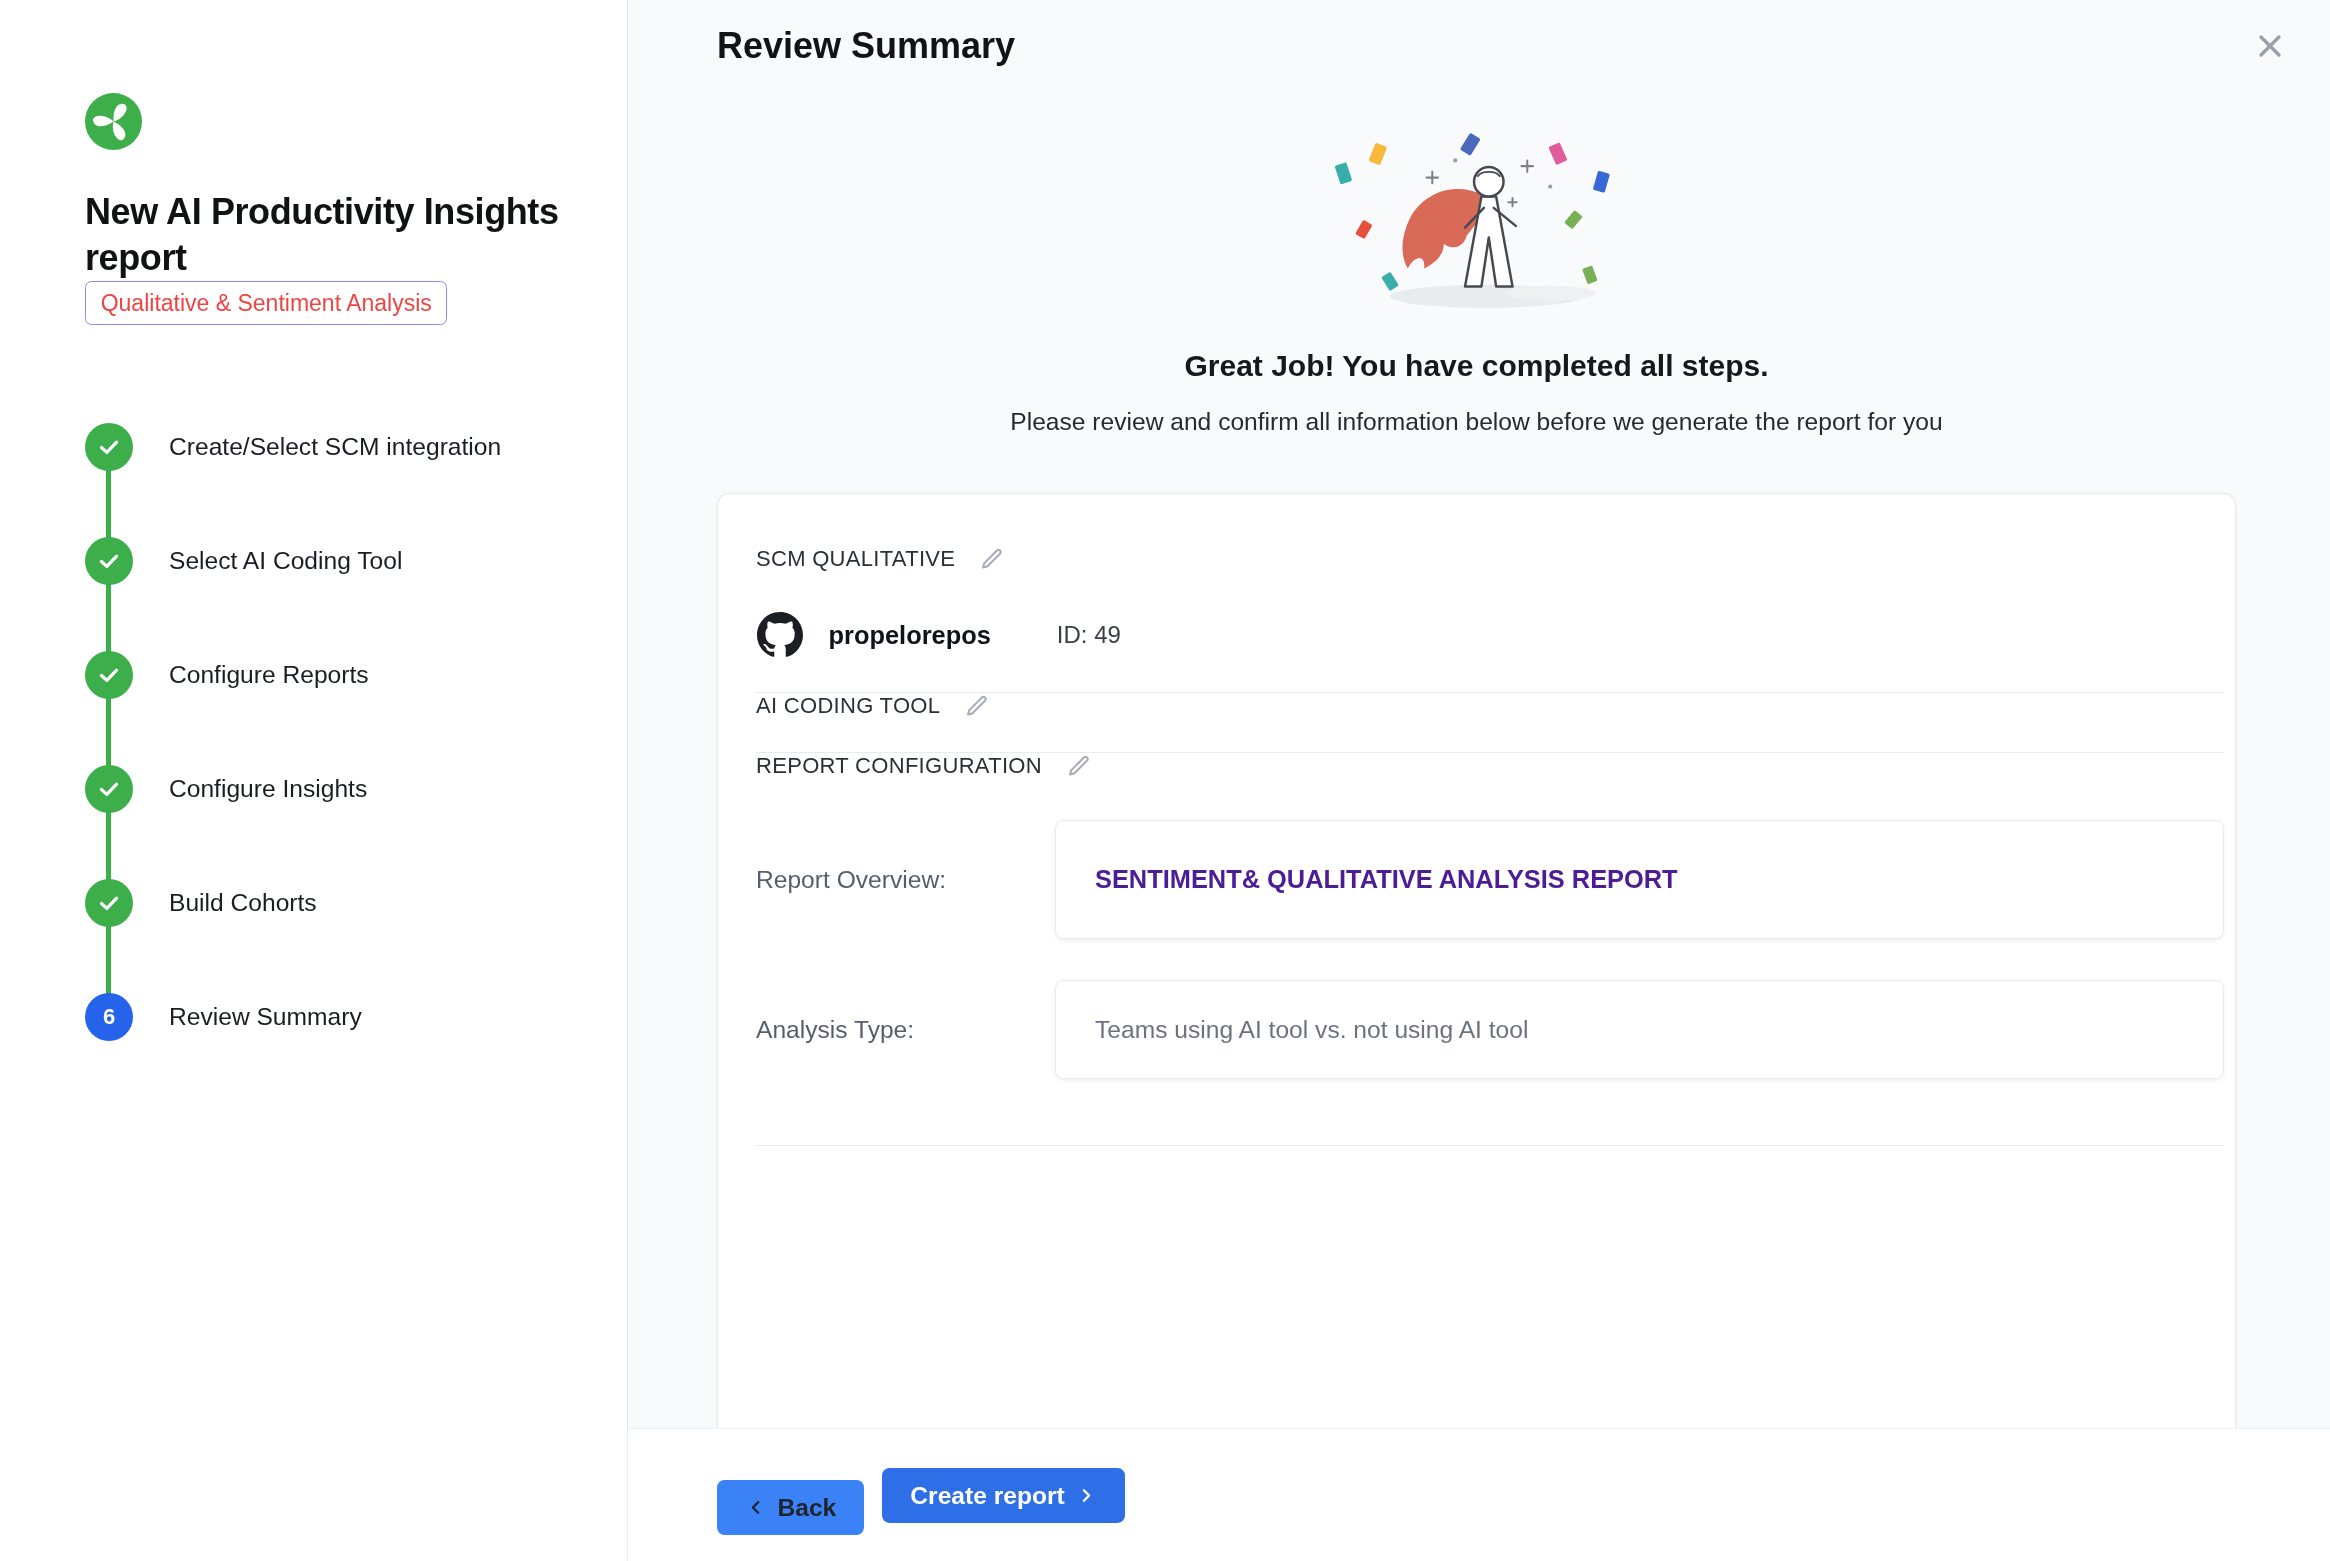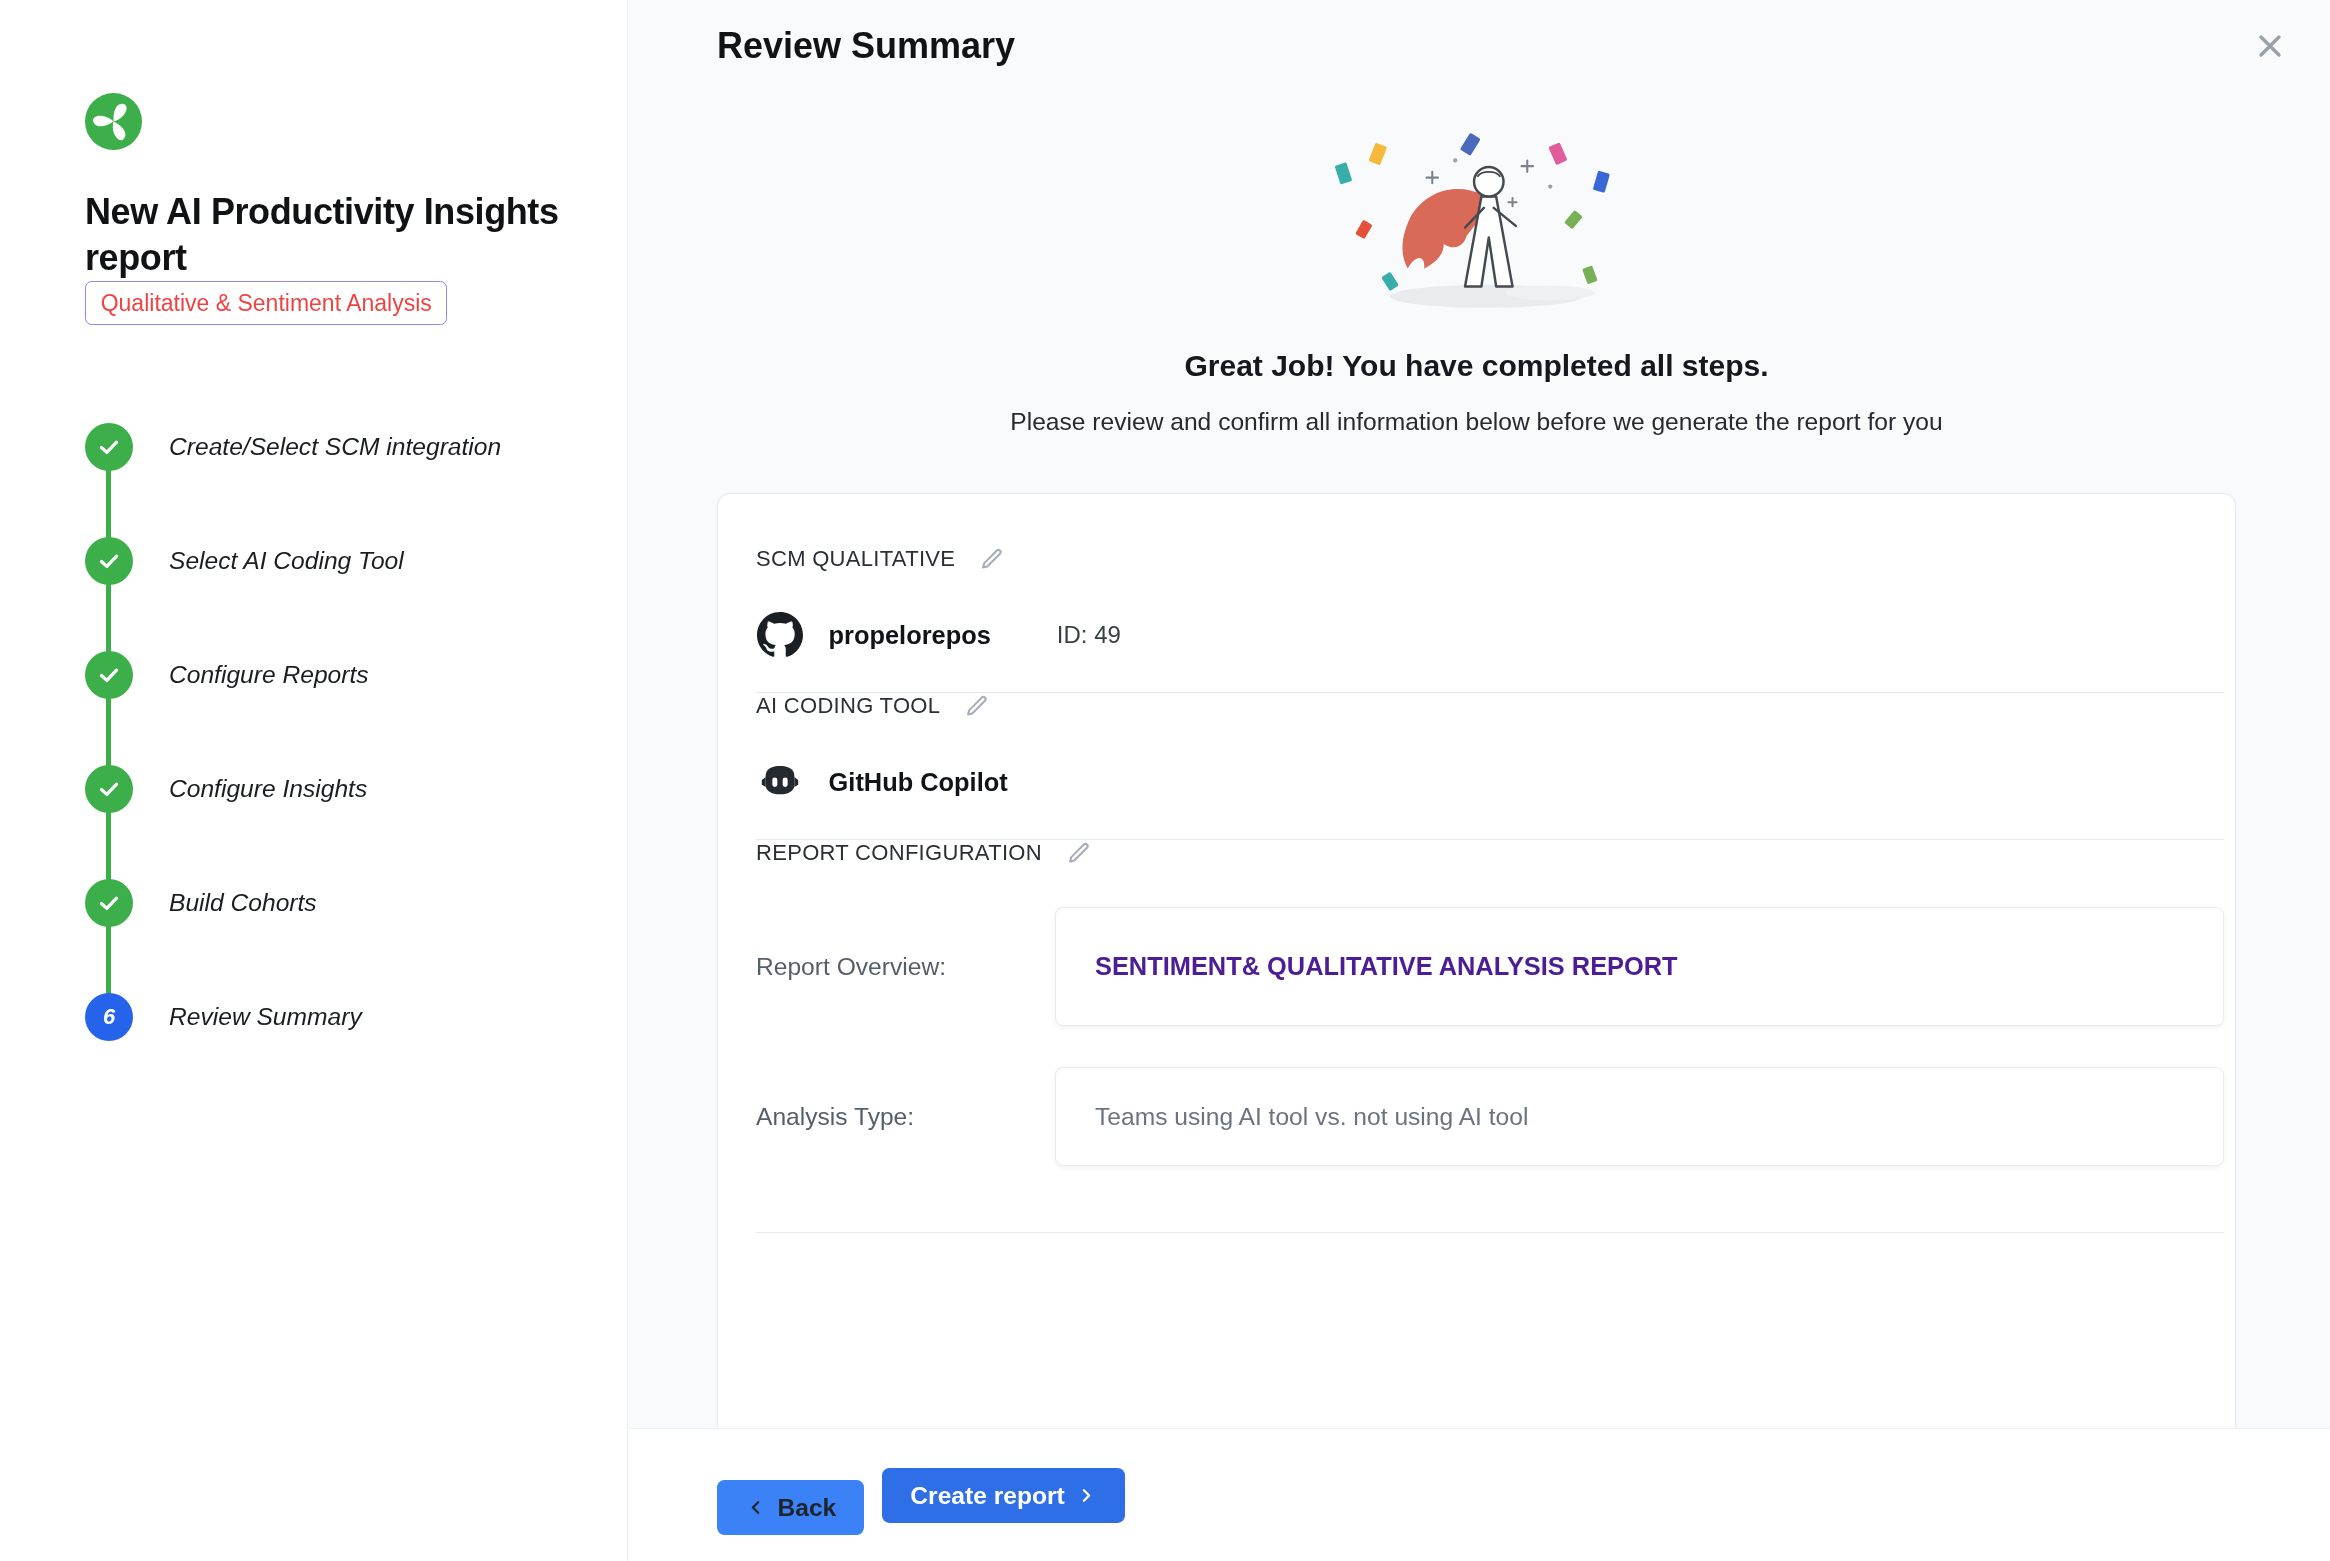--- a/index.html
+++ b/index.html
@@ -9,21 +9,21 @@
 
   
   .sidebar { position:absolute; left:0; top:0; bottom:0; width:628px; background:#fff;
              border-right:1.6px solid #e7eaee; padding:93px 49px 0 85px; z-index:6; }
   .logo { width:57px; height:57px; }
   .sb-title { margin-top:36px; font-size:36px; line-height:1.28; font-weight:700; color:#101214; letter-spacing:-0.4px; }
   .badge { display:inline-block; padding:7.4px 14.7px; font-size:23px; color:#ef4444;
            border:1.6px solid #9a82ef; border-radius:6.6px; background:#fff; }
   .stepper { margin-top:98px; list-style:none; position:relative; }
   .stepper .track { position:absolute; left:21px; top:24px; width:4.9px; height:569px; background:#3cae4a; border-radius:2.5px; }
-  .step { position:relative; display:flex; align-items:center; margin-bottom:66px;font-style:italic; }
+  .step { position:relative; display:flex; align-items:center; margin-bottom:66px; }
   .step:last-child { margin-bottom:0; }
   .step-circle { width:48px; height:48px; border-radius:50%; flex:0 0 auto;
                  display:flex; align-items:center; justify-content:center; }
   .step-circle.complete { background:#3cae4a; }
   .step-circle.current  { background:#2563eb; color:#fff; font-size:22px; font-weight:700; }
   .step-label { margin-left:36px; font-size:24.6px; font-weight:500; color:#1a1d21; }
 
   
   .main { position:absolute; left:629px; right:0; top:0; bottom:0; background:#f8fafc; overflow:hidden; }
   .page-title { position:absolute; left:88px; top:24.6px; font-size:36px; font-weight:700; color:#111317; }
@@ -210,31 +210,20 @@
       <hr class="divider">
 
       <div class="section-head next">
         <span class="section-label">AI CODING TOOL</span>
         <button class="edit-btn">
           <svg width="24.6" height="24.6" viewBox="0 0 24 24" fill="none">
               <path d="M16.5 3.5a2.1 2.1 0 0 1 3 3L7 19l-4 1 1-4 12.5-12.5z" stroke="currentColor" stroke-width="2" stroke-linejoin="round"></path>
             </svg>
         </button>
       </div>
-      <div class="entity-row">
-        <span class="entity-icon">
-          <svg width="46" height="46" viewBox="0 0 24 24">
-            <path d="M4.5 9 C4.5 4.8 8 3.6 12 3.6 C16 3.6 19.5 4.8 19.5 9 L19.5 13.5 C19.5 16.5 16.5 18.4 12 18.4 C7.5 18.4 4.5 16.5 4.5 13.5 Z" fill="#24292f"></path>
-            <path d="M2.5 11 L4.5 9.4 L4.5 14.6 L2.5 13.4 Z M21.5 11 L19.5 9.4 L19.5 14.6 L21.5 13.4 Z" fill="#24292f"></path>
-            <rect x="8" y="9.6" width="2.6" height="5" rx="1.3" fill="#ffffff"></rect>
-            <rect x="13.4" y="9.6" width="2.6" height="5" rx="1.3" fill="#ffffff"></rect>
-          </svg>
-        </span>
-        <span class="entity-name">GitHub Copilot</span>
-      </div>
 
       <hr class="divider">
 
       <div class="section-head next">
         <span class="section-label">REPORT CONFIGURATION</span>
         <button class="edit-btn">
           <svg width="24.6" height="24.6" viewBox="0 0 24 24" fill="none">
               <path d="M16.5 3.5a2.1 2.1 0 0 1 3 3L7 19l-4 1 1-4 12.5-12.5z" stroke="currentColor" stroke-width="2" stroke-linejoin="round"></path>
             </svg>
         </button>

